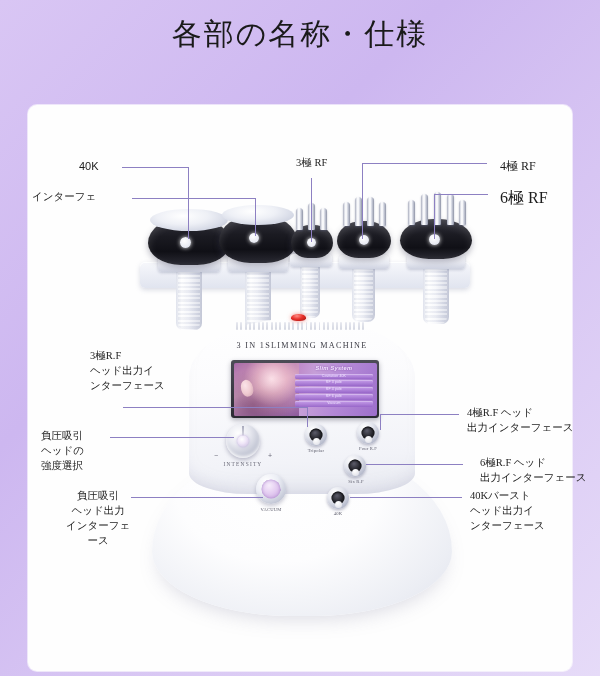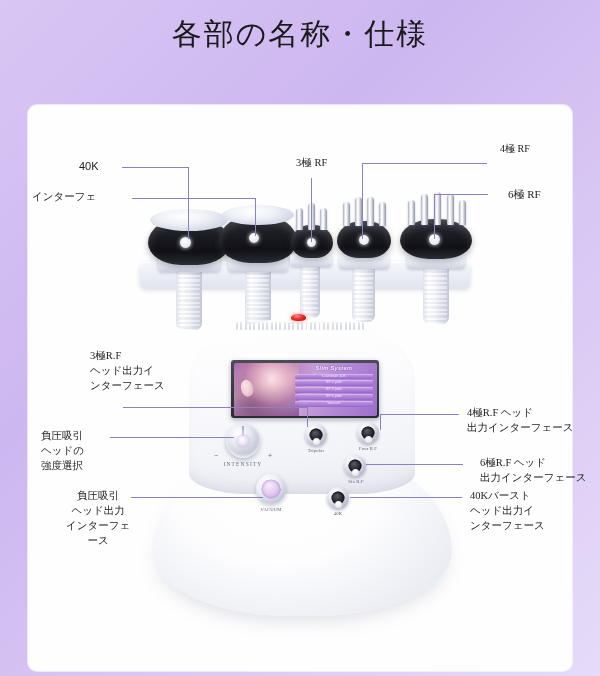--- a/index.html
+++ b/index.html
@@ -303,20 +303,21 @@
         <i></i>
         <i></i>
         <i></i>
         <i></i>
         <i></i>
         <i></i>
         <i></i>
     </div>
     <div class="led"></div>
 
+    <div class="panelname">3 IN 1SLIMMING MACHINE</div>
 
     <div class="lcdframe">
       <div class="lcd">
         <div class="lcdface">
           <div class="lcdhead"></div>
         </div>
         <div class="lcdtitle">Slim System</div>
         <div class="lcdmenu">
           <span>Cavitation 40K</span>
           <span>RF 3 pole</span>
@@ -397,23 +398,23 @@
   <div class="ln h" style="left:366px;top:464px;width:97px;"></div>
 
   <div class="ln h" style="left:350px;top:497px;width:112px;"></div>
 
   <div class="lbl sans" style="left:79px;top:159px;font-size:11px;">40K</div>
 
   <div class="lbl" style="left:32px;top:190px;font-size:10.5px;">インターフェ</div>
 
   <div class="lbl" style="left:296px;top:156px;font-size:10.5px;">3極 RF</div>
 
-  <div class="lbl" style="left:500px;top:142px;font-size:10px;">4極 RF</div>
-
-  <div class="lbl" style="left:500px;top:187px;font-size:11px;margin-left:8px;">6極 RF</div>
+  <div class="lbl" style="left:500px;top:158px;font-size:12px;">4極 RF</div>
+
+  <div class="lbl" style="left:500px;top:187px;font-size:16px;">6極 RF</div>
 
   <div class="lbl" style="left:90px;top:349px;font-size:10.5px;">3極R.F
 ヘッド出力イ
 ンターフェース</div>
 
   <div class="lbl" style="left:41px;top:429px;font-size:10.5px;">負圧吸引
 ヘッドの
 強度選択</div>
 
   <div class="lbl" style="left:66px;top:489px;font-size:10.5px;text-align:center;">負圧吸引

